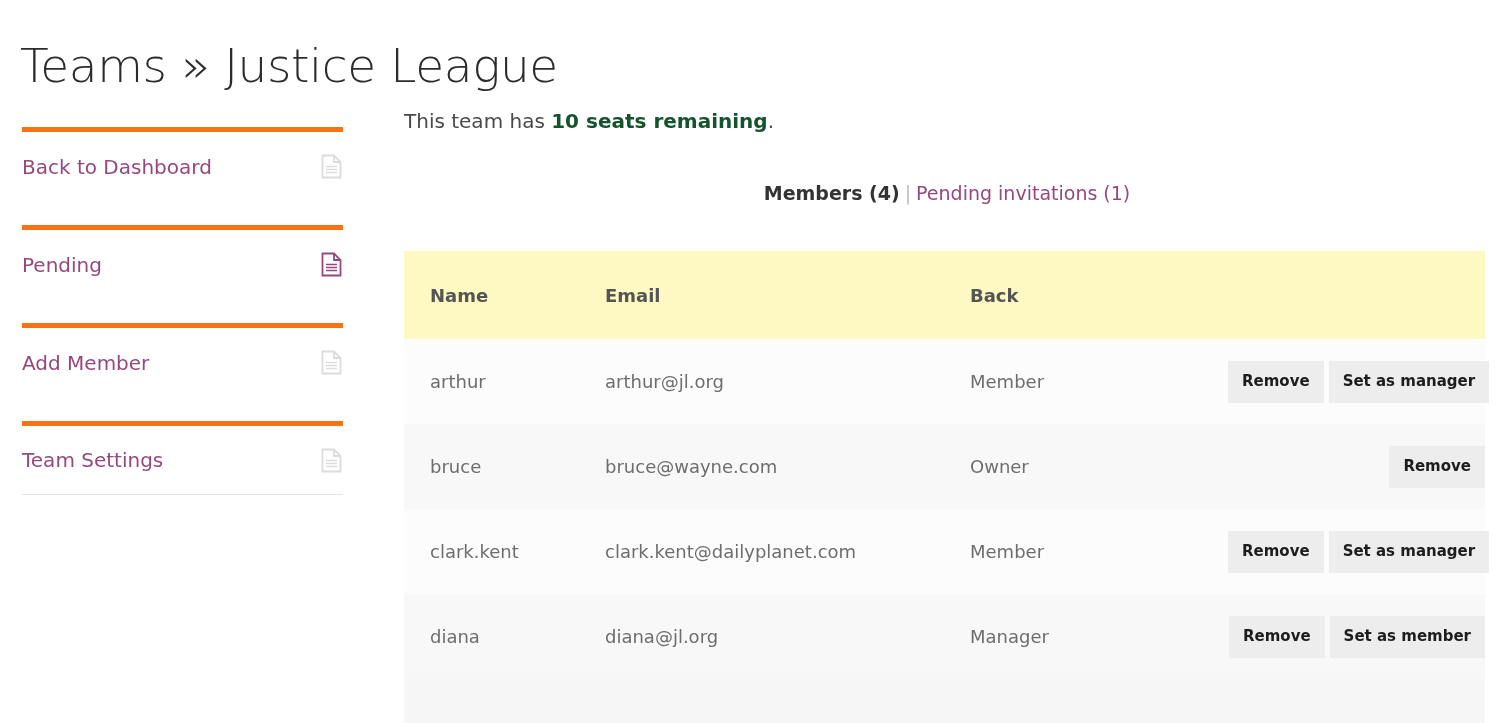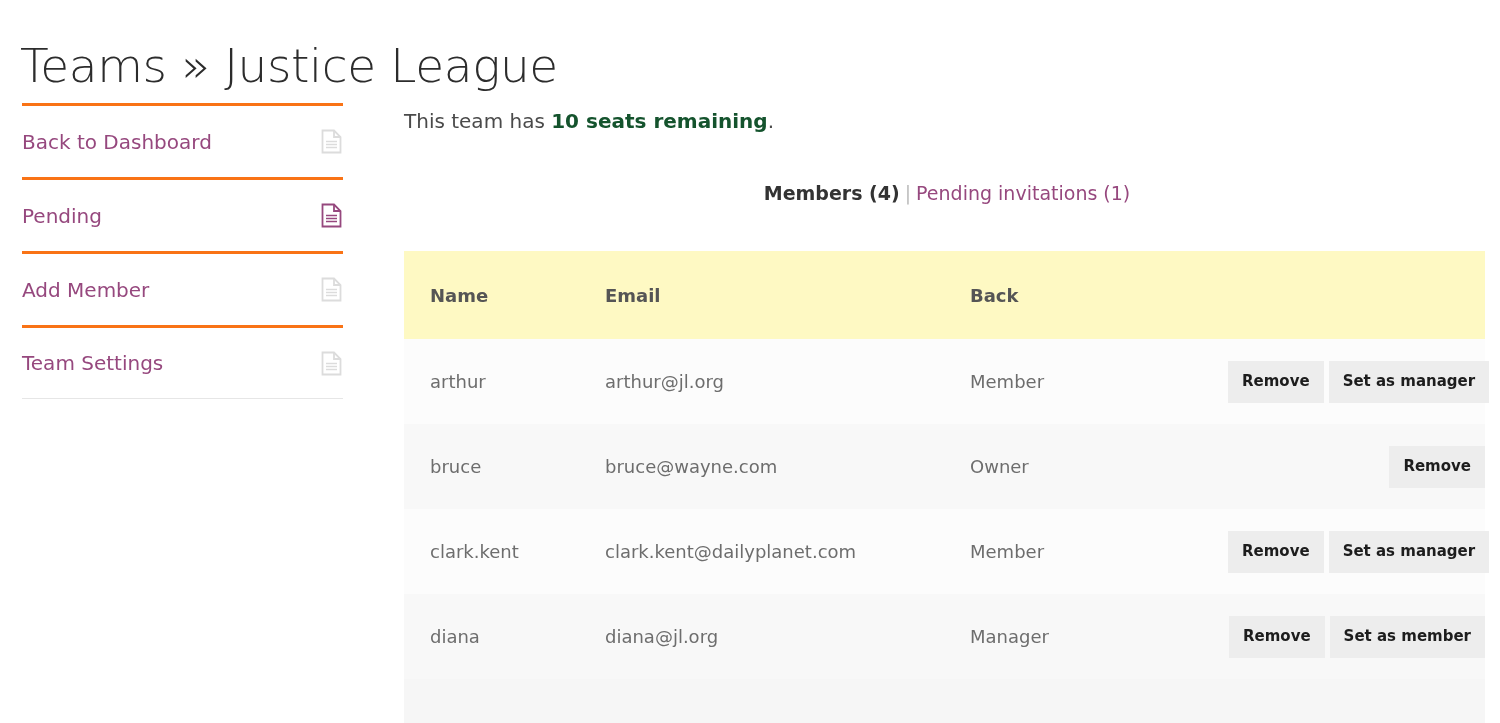--- a/index.html
+++ b/index.html
@@ -42,22 +42,23 @@
     left: 22px;
     top: 103px;
     width: 321px;
   }
   .sidebar-item {
     position: relative;
     display: flex;
     align-items: center;
     justify-content: space-between;
     height: 74px;
-    border-top: 3px solid #f97316;
+    border-top: 5px solid #f97316;
     box-sizing: border-box;
+    margin-top: 24px;
   }
   .sidebar-item:last-child {
     border-bottom: 1px solid #e6e6e6;
   }
   .sidebar-item-label {
     font-size: 20px;
     line-height: 24px;
     color: #96487e;
     font-weight: 400;
   }

